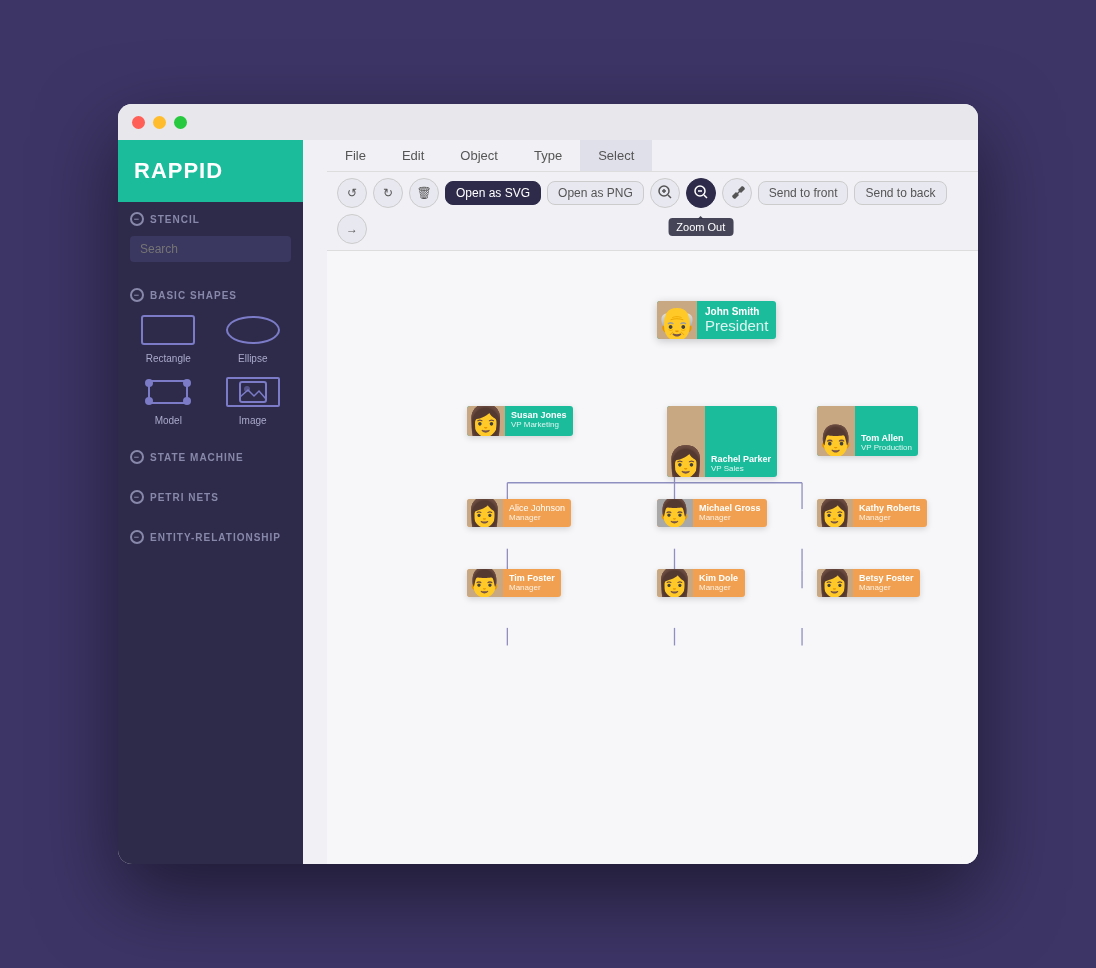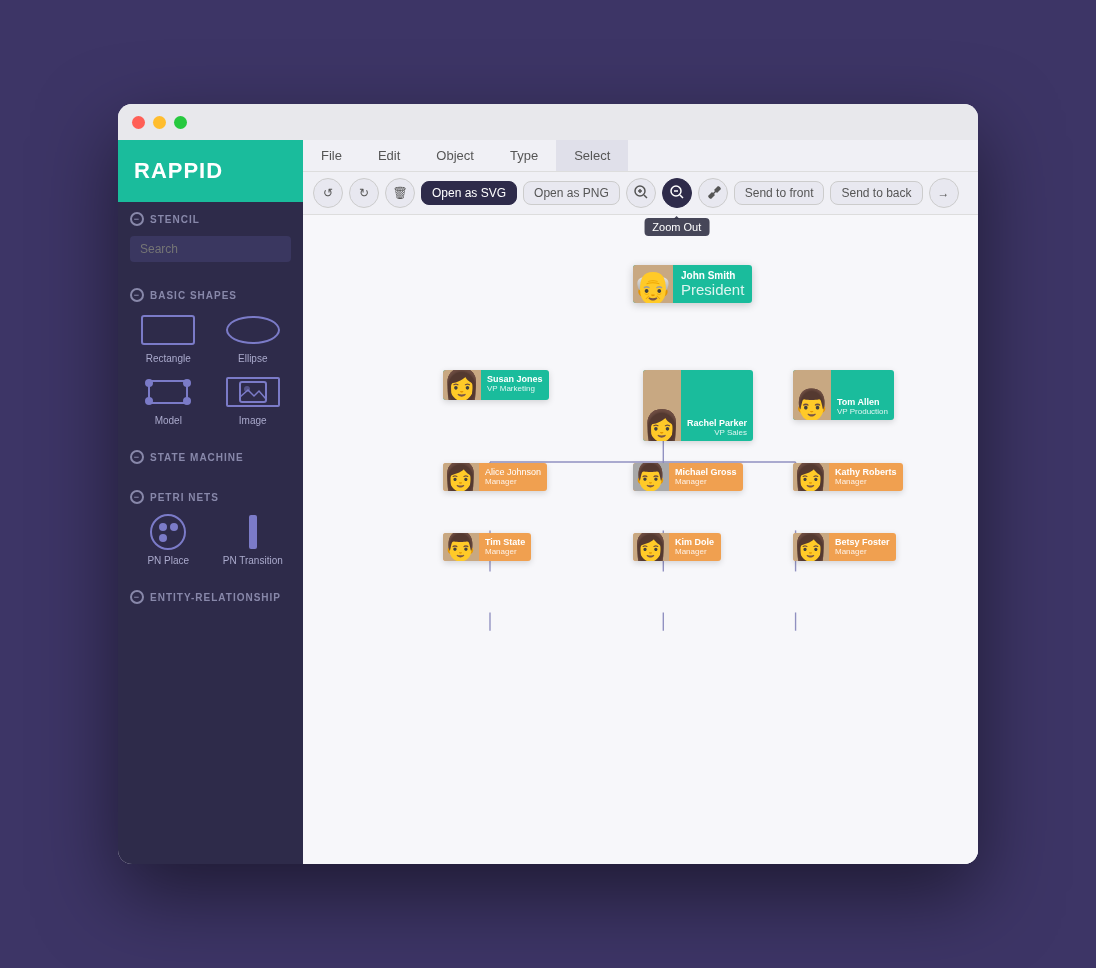--- a/index.html
+++ b/index.html
@@ -34,20 +34,21 @@
       width: 13px; height: 13px;
       border-radius: 50%;
     }
     .tl-red { background: #ff5f56; }
     .tl-yellow { background: #ffbd2e; }
     .tl-green { background: #27c93f; }
     .app-body {
       display: flex;
       flex: 1;
       overflow: hidden;
+      gap: 24px;
     }
     
     .sidebar {
       width: 185px;
       background: #2e2b4a;
       display: flex;
       flex-direction: column;
       flex-shrink: 0;
       overflow-y: auto;
     }
@@ -350,40 +351,20 @@
         <div class="sidebar-section-header">
           <div class="minus-icon">−</div>
           <span>STATE MACHINE</span>
         </div>
       </div>
 
       <div class="sidebar-section">
         <div class="sidebar-section-header">
           <div class="minus-icon">−</div>
           <span>PETRI NETS</span>
-        </div>
-        <div class="shapes-grid">
-          <div class="shape-item">
-            <div class="shape-preview">
-              <div class="pn-place">
-                <div style="display:grid; grid-template-columns:1fr 1fr; gap:3px;">
-                  <div class="pn-place-inner" style="width:8px;height:8px;"></div>
-                  <div class="pn-place-inner" style="width:8px;height:8px;"></div>
-                  <div class="pn-place-inner" style="width:8px;height:8px;"></div>
-                </div>
-              </div>
-            </div>
-            <span class="shape-label">PN Place</span>
-          </div>
-          <div class="shape-item">
-            <div class="shape-preview">
-              <div class="pn-transition"></div>
-            </div>
-            <span class="shape-label">PN Transition</span>
-          </div>
         </div>
       </div>
 
       <div class="sidebar-section">
         <div class="sidebar-section-header">
           <div class="minus-icon">−</div>
           <span>ENTITY-RELATIONSHIP</span>
         </div>
       </div>
     </div>
@@ -493,21 +474,21 @@
           </div>
         </div>
 
         <div style="position:absolute; top:155px; left:340px;">
           <div style="display:flex; align-items:stretch; background:#1abc9c; border-radius:3px; overflow:hidden; box-shadow:0 2px 6px rgba(0,0,0,0.15); min-width:90px;">
             <div style="width:38px; background:#c8a882; flex-shrink:0; display:flex; align-items:flex-end; justify-content:center; overflow:hidden;">
               <div style="font-size:30px; line-height:1; color:#7a5030;">👩</div>
             </div>
             <div style="padding:4px 6px;margin-top:44px;">
               <div style="font-size:9px; font-weight:700; color:white;">Rachel Parker</div>
-              <div style="font-size:8px; color:rgba(255,255,255,0.85);text-align:right;">VP Sales</div>
+              <div style="font-size:8px; color:rgba(255,255,255,0.85);">VP Sales</div>
             </div>
           </div>
         </div>
 
         <div style="position:absolute; top:155px; left:490px;">
           <div style="display:flex; align-items:stretch; background:#1abc9c; border-radius:3px; overflow:hidden; box-shadow:0 2px 6px rgba(0,0,0,0.15); min-width:90px;">
             <div style="width:38px; background:#c8a882; flex-shrink:0; display:flex; align-items:flex-end; justify-content:center; overflow:hidden;">
               <div style="font-size:30px; line-height:1; color:#7a5030;">👨</div>
             </div>
             <div style="padding:4px 6px;margin-top:23px;">
@@ -552,21 +533,21 @@
             </div>
           </div>
         </div>
 
         <div style="position:absolute; top:318px; left:140px;">
           <div style="display:flex; align-items:stretch; background:#f0a050; border-radius:3px; overflow:hidden; box-shadow:0 2px 6px rgba(0,0,0,0.15); min-width:88px;">
             <div style="width:36px; background:#c8a882; flex-shrink:0; display:flex; align-items:flex-end; justify-content:center; overflow:hidden;">
               <div style="font-size:28px; line-height:1; color:#7a5030;">👨</div>
             </div>
             <div style="padding:4px 6px;">
-              <div style="font-size:9px; font-weight:700; color:white;">Tim State</div>
+              <div style="font-size:9px; font-weight:700; color:white;">Tim Foster</div>
               <div style="font-size:8px; color:rgba(255,255,255,0.85);">Manager</div>
             </div>
           </div>
         </div>
 
         <div style="position:absolute; top:318px; left:330px;">
           <div style="display:flex; align-items:stretch; background:#f0a050; border-radius:3px; overflow:hidden; box-shadow:0 2px 6px rgba(0,0,0,0.15); min-width:88px;">
             <div style="width:36px; background:#c8a882; flex-shrink:0; display:flex; align-items:flex-end; justify-content:center; overflow:hidden;">
               <div style="font-size:28px; line-height:1; color:#7a5030;">👩</div>
             </div>

